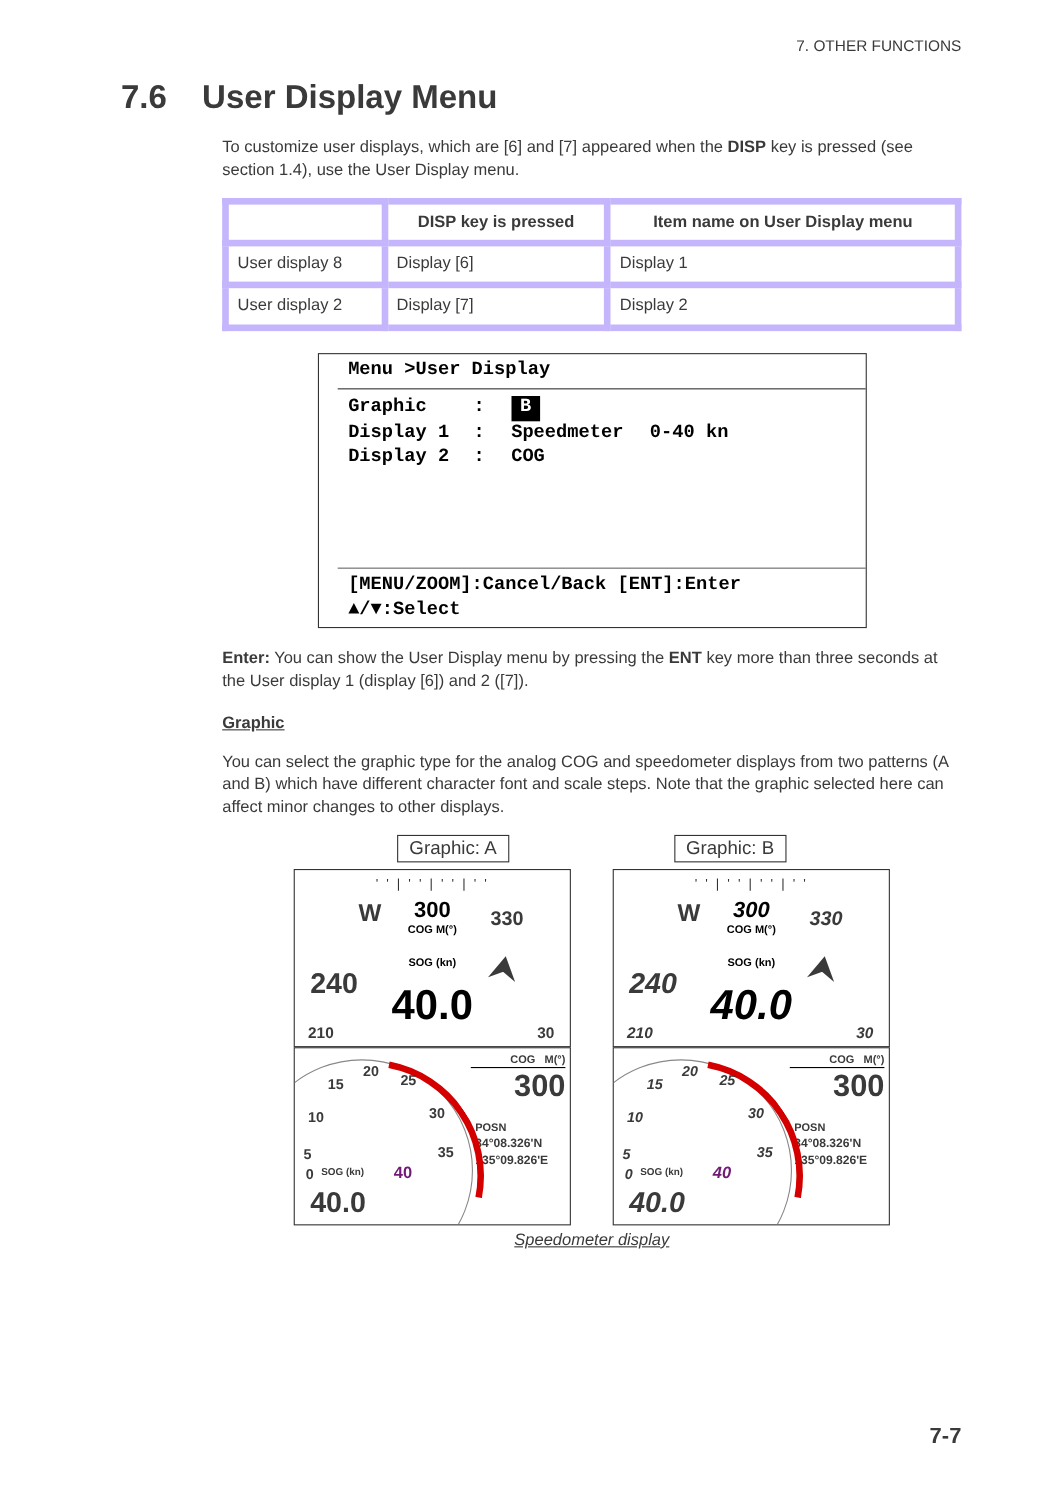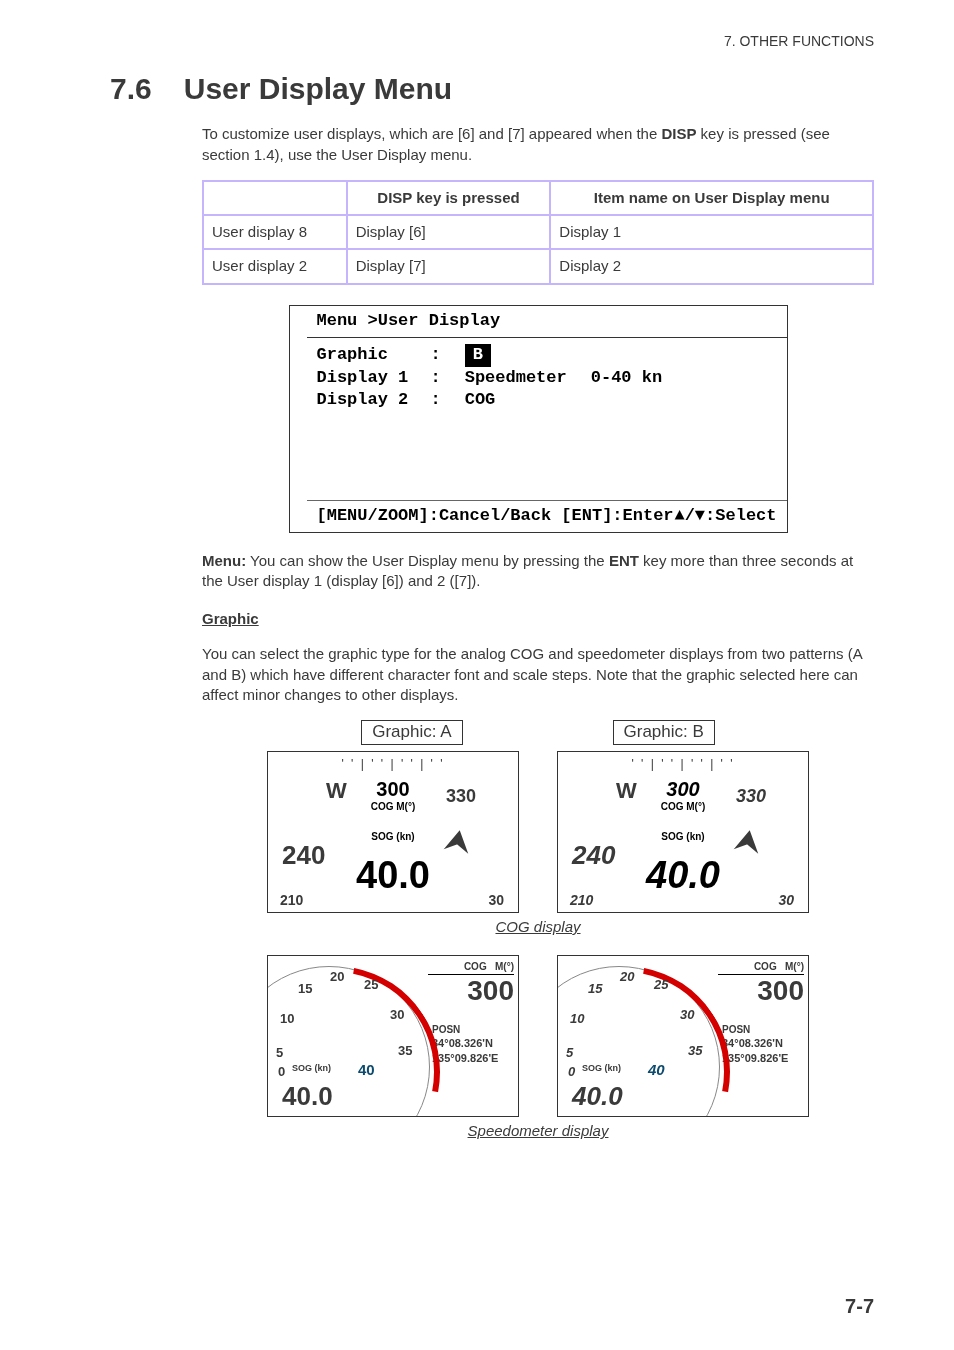--- a/index.html
+++ b/index.html
@@ -40,21 +40,21 @@
   .body-indent {
     margin-left: 92px;
   }
   table.tbl {
     border-collapse: collapse;
     width: 100%;
     margin-top: 14px;
     margin-bottom: 20px;
   }
   table.tbl td, table.tbl th {
-    border: 2px solid #c4b5fd;
+    border: 6px solid #c4b5fd;
     padding: 6px 8px;
     text-align: left;
     font-weight: normal;
   }
   table.tbl th {
     font-weight: bold;
     text-align: center;
   }
 
   
@@ -83,20 +83,21 @@
   .menu-shot .ms-val { display: flex; align-items: center; gap: 24px; }
   .menu-shot .ms-hl {
     background: #000;
     color: #fff;
     padding: 0 8px;
   }
   .menu-shot .ms-footer {
     display: flex;
     justify-content: space-between;
     padding: 4px 10px;
+    flex-direction: column;
   }
   .note-line { margin-top: 6px; }
   .sect-head {
     font-weight: bold;
     text-decoration: underline;
     margin-top: 18px;
     margin-bottom: 8px;
   }
 
   
@@ -232,21 +233,21 @@
     border: 6px solid transparent;
     border-top-color: #d40000;
     transform: rotate(56deg);
   }
   .spd-num { position: absolute; font-size: 13px; font-weight: bold; }
   .spd-sog { position: absolute; left: 24px; bottom: 42px; font-size: 9px; font-weight: bold; }
   .spd-sog-big { position: absolute; left: 14px; bottom: 2px; font-size: 26px; font-weight: bold; }
   .spd-needle40 {
     position: absolute; left: 90px; bottom: 32px;
     width: 24px; height: 24px;
-    color: #0c4a6e; font-weight: bold;
+    color: #701a75; font-weight: bold;
   }
 
   .page-num {
     position: absolute;
     right: 80px;
     bottom: 30px;
     font-size: 20px;
     font-weight: bold;
   }
 </style>
@@ -305,21 +306,21 @@
           <div class="ms-val">: <span>COG</span></div>
         </div>
       </div>
       <div class="ms-footer">
         <span>[MENU/ZOOM]:Cancel/Back  [ENT]:Enter</span>
         <span>▲/▼:Select</span>
       </div>
     </div>
 
     <p class="note-line">
-      <b>Menu:</b><span> You can show the User Display menu by pressing the </span><b>ENT</b><span> key more than three seconds at the User display 1 (display [6]) and 2 ([7]).</span>
+      <b>Enter:</b><span> You can show the User Display menu by pressing the </span><b>ENT</b><span> key more than three seconds at the User display 1 (display [6]) and 2 ([7]).</span>
     </p>
 
     <div class="sect-head">Graphic</div>
 
     <p>You can select the graphic type for the analog COG and speedometer displays from two patterns (A and B) which have different character font and scale steps. Note that the graphic selected here can affect minor changes to other displays.</p>
 
     <div class="gfx-label-row">
       <div class="gfx-tag">Graphic: A</div>
       <div class="gfx-tag">Graphic: B</div>
     </div>
@@ -355,21 +356,20 @@
         <div class="cog-330" style="font-style:italic;">330</div>
         <div class="cog-240" style="font-style:italic;">240</div>
         <div class="cog-210" style="font-style:italic;">210</div>
         <div class="cog-30" style="font-style:italic;">30</div>
         <div class="cog-text cog-cog-lbl">COG M(°)</div>
         <div class="cog-text cog-sog-lbl">SOG (kn)</div>
         <div class="cog-text cog-big" style="font-style:italic;">40.0</div>
         <div class="cog-needle">⮝</div>
       </div>
     </div>
-    <div class="fig-caption">COG display</div>
 
     <div class="gfx-row">
 
       <div class="spd-card">
         <div class="spd-dial-area">
           <div class="spd-arc"></div>
           <div class="spd-arc-red"></div>
           <span class="spd-num" style="left:10px; bottom:36px;">0</span>
           <span class="spd-num" style="left:8px;  top:88px;">5</span>
           <span class="spd-num" style="left:12px; top:54px;">10</span>

